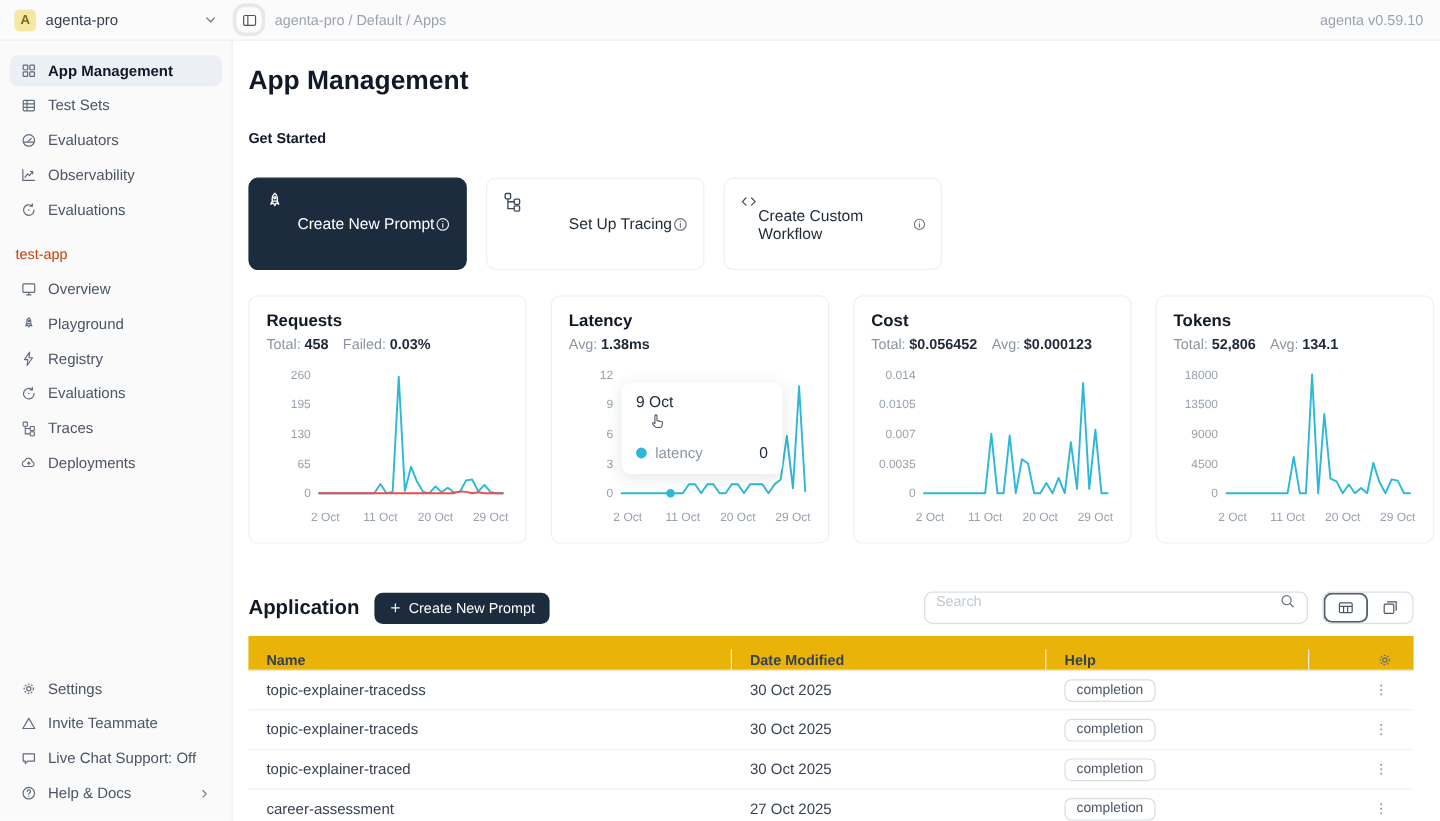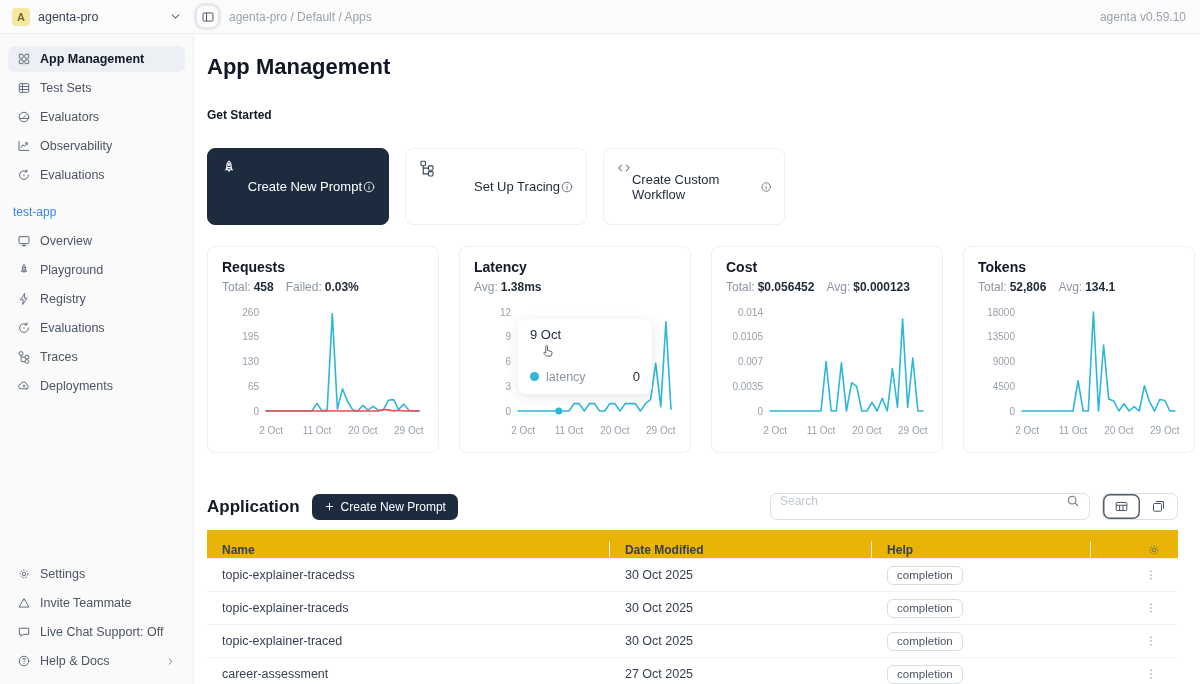--- a/index.html
+++ b/index.html
@@ -19,21 +19,21 @@
   .version{margin-left:auto;padding-right:14px;font-size:12px;color:#9aa3ad}
 
   
   .sidebar{position:absolute;top:34px;left:0;bottom:0;width:194px;background:#fafafa;
     border-right:1px solid #efefef;display:flex;flex-direction:column;padding:12px 8px 10px;z-index:10}
   .snav{display:flex;flex-direction:column;gap:3px}
   .sitem{height:26px;display:flex;align-items:center;gap:9px;padding:0 9px;border-radius:7px;
     font-size:12.5px;color:#4b5563;cursor:pointer;white-space:nowrap}
   .sitem svg{flex:0 0 auto;color:#5f6b7a}
   .sitem.active{background:#eceff3;color:#111827;font-weight:600}
-  .sgroup{font-size:12px;color:#3b82f6;margin:17px 0 9px 5px}
+  .sgroup{font-size:12px;color:#c2410c;margin:17px 0 9px 5px}
   .sbottom{margin-top:auto;display:flex;flex-direction:column;gap:3px}
   .sitem .grow{flex:1}
   .sitem .chev{color:#6b7280}
 
   
   .main{position:absolute;left:194px;top:34px;right:0;bottom:0;padding:20px 22px 0 13px;
     overflow:hidden;background:#fff}
   .h1{font-size:22px;font-weight:700;color:#111827}
   .h2{font-size:12px;font-weight:700;margin-top:28px;color:#111827}
 

